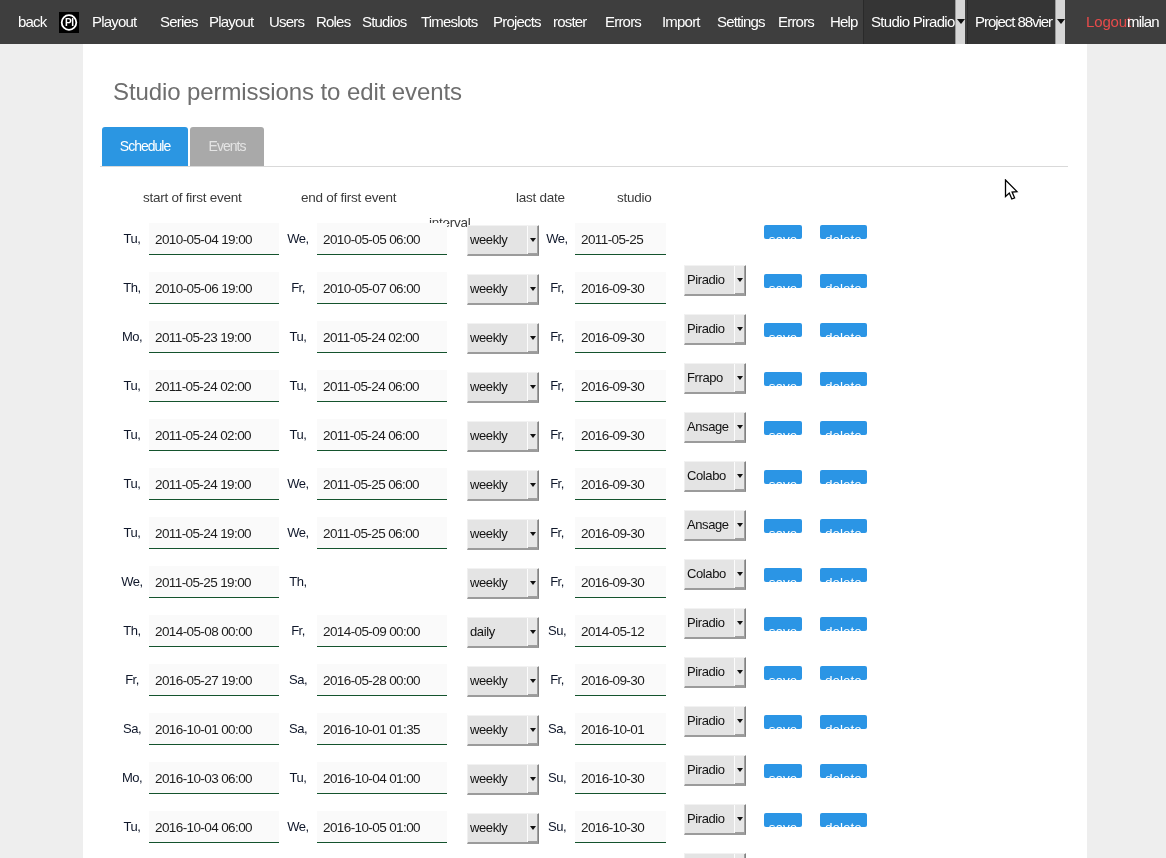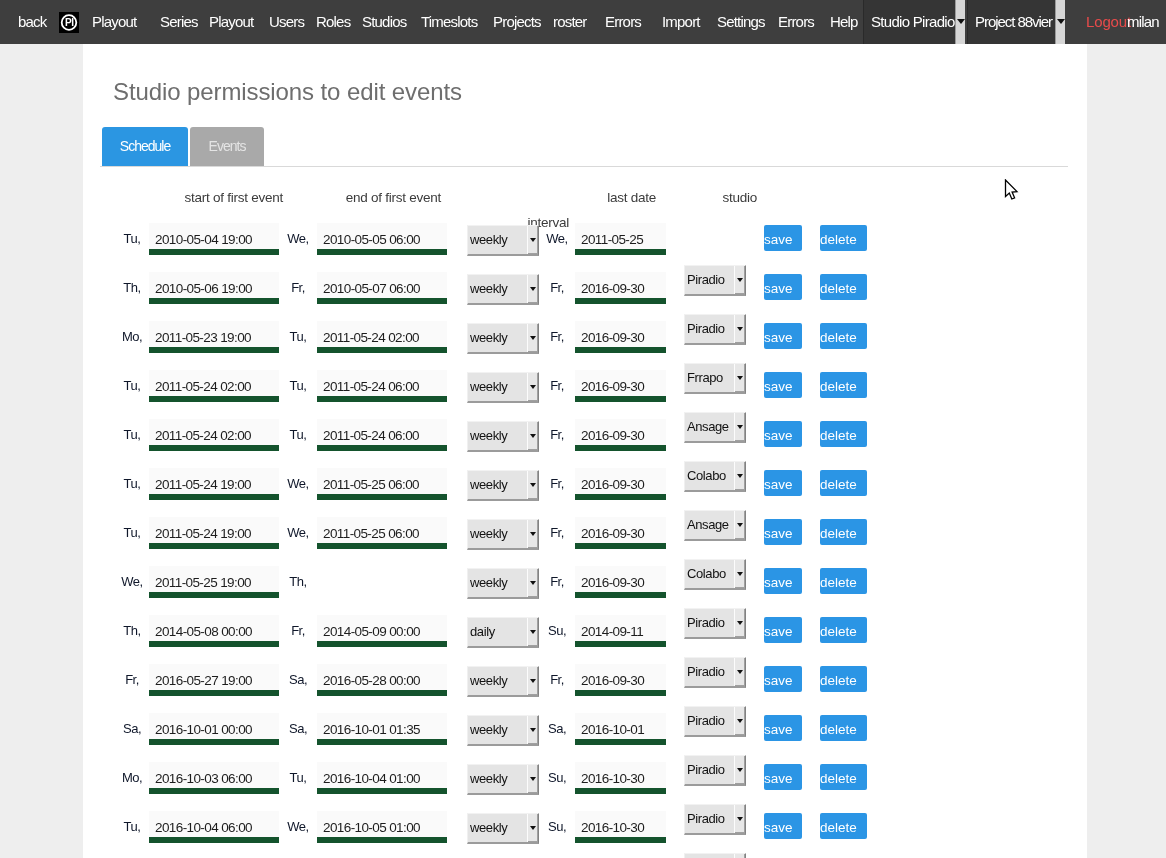--- a/index.html
+++ b/index.html
@@ -13,29 +13,29 @@
   .navsel .txt { position:absolute; left:7px; top:0; line-height:44px; color:#fff; font-size:15px; letter-spacing:-0.7px; white-space:nowrap; }
   .navsel .strip { position:absolute; right:0; top:0; width:10px; height:44px; background:#d6d6d6; border-left:1px solid #9a9a9a; }
   .navsel .strip:after { content:""; position:absolute; left:1px; top:19px; width:0; height:0; border:4px solid transparent; border-top:5px solid #111; }
   
   .card { position:absolute; left:83px; top:44px; width:1004px; height:814px; background:#ffffff; }
   .title { position:absolute; left:113px; top:78px; font-size:24px; letter-spacing:-0.1px; color:#6e6e6e; }
   .tab { position:absolute; top:127px; height:39px; line-height:39px; border-radius:3px 3px 0 0; font-size:14px; letter-spacing:-1px; color:#fff; text-align:center; }
   .tab.on { left:102px; width:86px; background:#2b96e2; }
   .tab.off { left:190px; width:74px; background:#a9a9a9; color:#e4e4e4; }
   .tabline { position:absolute; left:100px; top:166px; width:968px; height:1px; background:#d9d9d9; }
-  .hdr { position:absolute; top:190px; font-size:13.5px; letter-spacing:-0.25px; color:#3b3b3b; text-align:right; width:140px; }
+  .hdr { position:absolute; top:190px; font-size:13.5px; letter-spacing:-0.25px; color:#3b3b3b; text-align:left; width:140px; }
   
   .row { position:absolute; left:0; height:34px; width:1166px; }
   .day { position:absolute; top:9px; font-size:13px; letter-spacing:-0.5px; color:#0f172a; text-align:center; width:40px; }
-  .inp { position:absolute; top:1px; height:32px; background:#fafafa; border-bottom:6px solid #14532d; font-size:13.5px; letter-spacing:-0.6px; color:#1d1d1d; line-height:28px; padding-top:3px; padding-left:6px; white-space:nowrap; }
+  .inp { position:absolute; top:1px; height:32px; background:#fafafa; border-bottom:1px solid #14532d; font-size:13.5px; letter-spacing:-0.6px; color:#1d1d1d; line-height:28px; padding-top:3px; padding-left:6px; white-space:nowrap; }
   .sel { position:absolute; top:3px; height:31px; background:#e4e4e4; border-top:1px solid #f2f2f2; border-left:1px solid #f0f0f0; border-right:1px solid #828282; border-bottom:2px solid #9b9b9b; font-size:13px; letter-spacing:-0.4px; color:#111; line-height:26px; padding-top:1px; padding-left:2px; white-space:nowrap; }
   .sel .strip { position:absolute; right:0; top:0; bottom:0; width:11px; background:#e7e7e7; border-left:1px solid #fcfcfc; box-shadow:inset -1px -1px 0 #a0a0a0; }
   .sel .strip:after { content:""; position:absolute; left:2px; top:12px; width:0; height:0; border:3.5px solid transparent; border-top:4.5px solid #111; }
-  .btn { position:absolute; top:3px; height:26px; line-height:30px; background:#2b95e5; border-radius:2px; color:#fff; font-size:13.5px; }
+  .btn { position:absolute; top:3px; height:14px; line-height:30px; background:#2b95e5; border-radius:2px; color:#fff; font-size:13.5px; text-align:center; }
   .d1 { left:112px; } .d2 { left:278px; } .d3 { left:537px; }
   .i1 { left:149px; width:130px; } .i2 { left:317px; width:130px; } .i3 { left:575px; width:91px; }
   .s1 { left:467px; width:72px; } .s2 { left:684px; width:62px;margin-top:40px; }
   .bsave { left:764px; width:38px; } .bdel { left:820px; width:47px; }
 </style>
 </head>
 <body>
   <div class="nav">
     <a style="left:18px">back</a>
     <div class="logo"><svg width="20" height="21" viewBox="0 0 20 21">
@@ -173,21 +173,21 @@
       <span class="btn bsave">save</span>
       <span class="btn bdel">delete</span>
     </div>
     <div class="row" style="top:614px">
       <span class="day d1">Th,</span>
       <span class="inp i1">2014-05-08 00:00</span>
       <span class="day d2">Fr,</span>
       <span class="inp i2">2014-05-09 00:00</span>
       <span class="sel s1">daily<span class="strip"></span></span>
       <span class="day d3">Su,</span>
-      <span class="inp i3">2014-09-11</span>
+      <span class="inp i3">2014-05-12</span>
       <span class="sel s2">Piradio<span class="strip"></span></span>
       <span class="btn bsave">save</span>
       <span class="btn bdel">delete</span>
     </div>
     <div class="row" style="top:663px">
       <span class="day d1">Fr,</span>
       <span class="inp i1">2016-05-27 19:00</span>
       <span class="day d2">Sa,</span>
       <span class="inp i2">2016-05-28 00:00</span>
       <span class="sel s1">weekly<span class="strip"></span></span>

